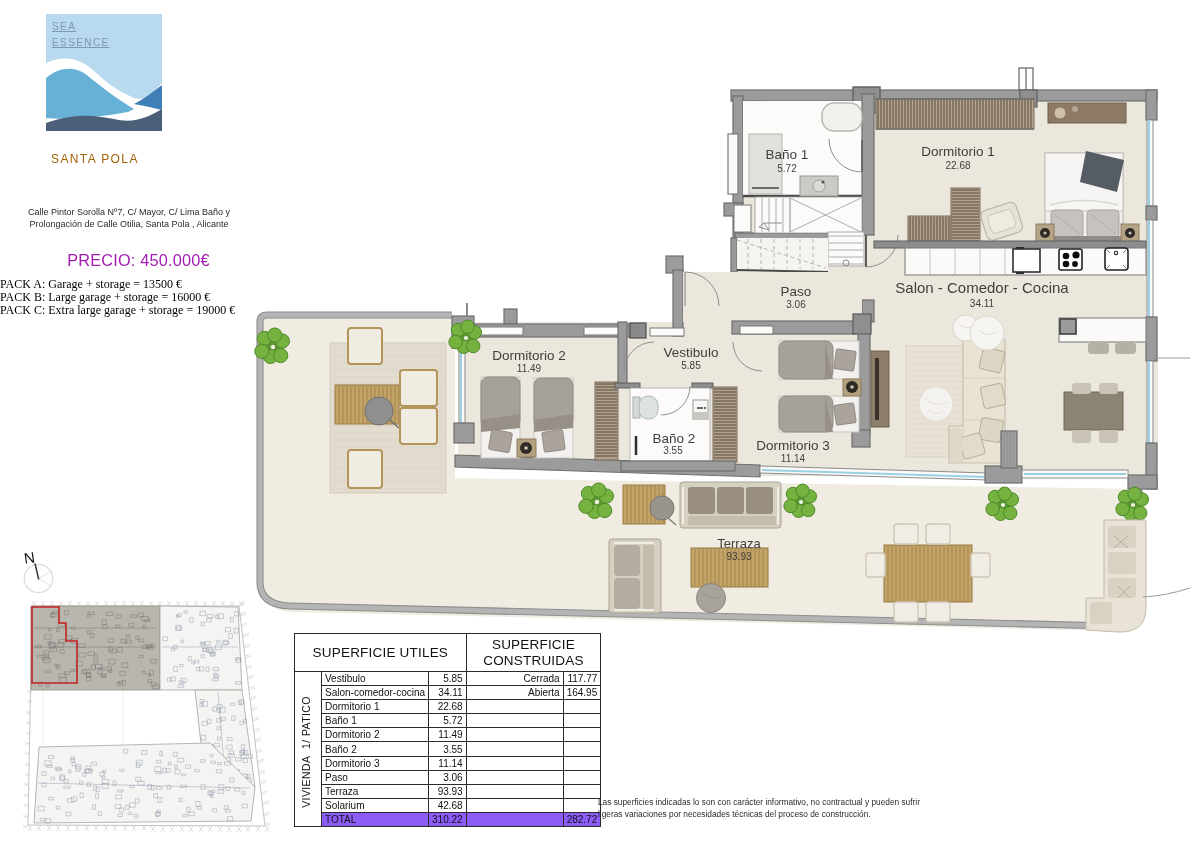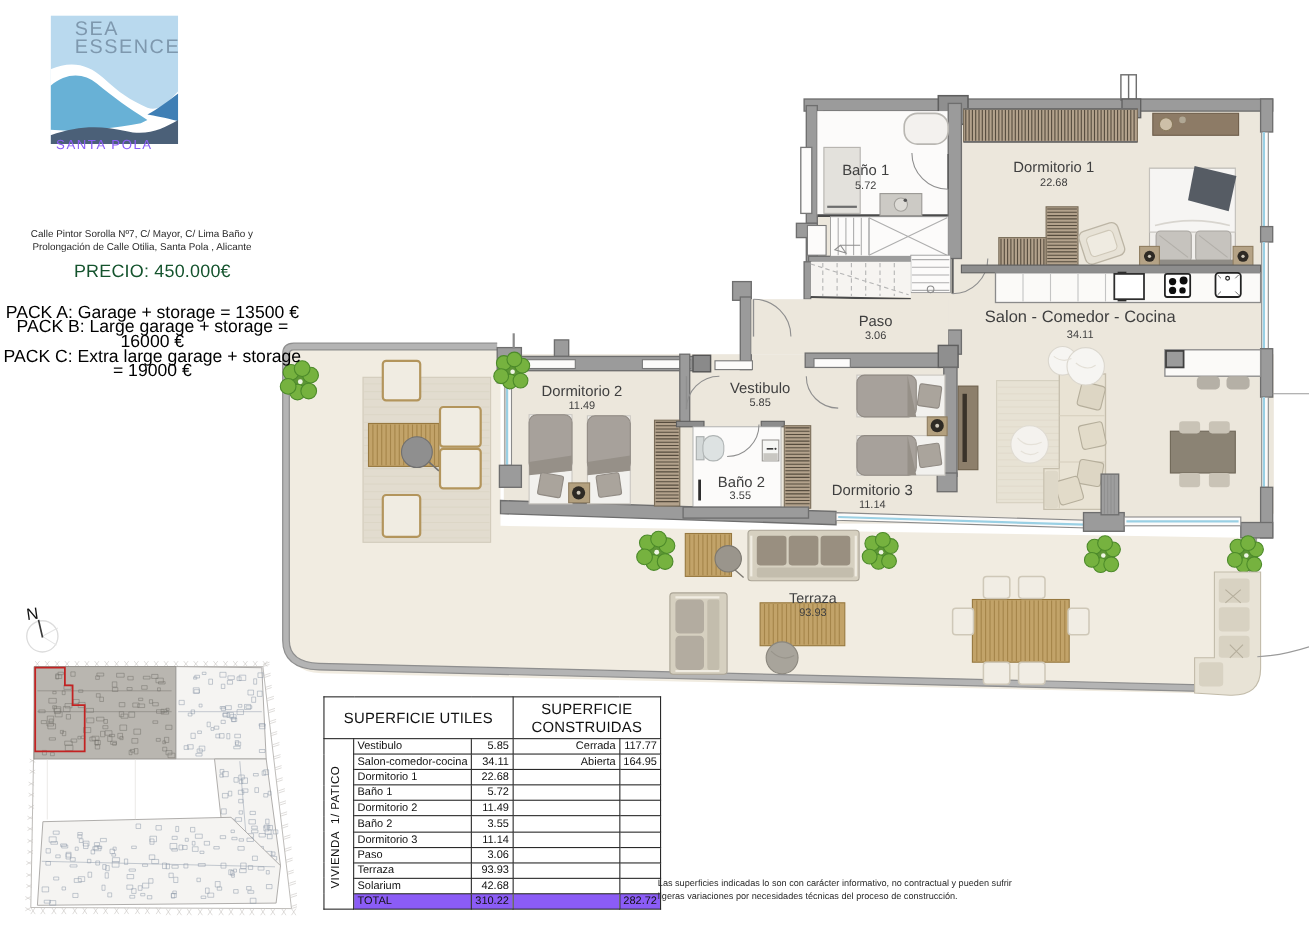--- a/index.html
+++ b/index.html
@@ -1,24 +1,24 @@
 <!DOCTYPE html>
 <html><head>
 <meta charset="utf-8">
 <style>
 html,body{margin:0;padding:0;background:#ffffff;font-family:"Liberation Sans",sans-serif;}
 #page{position:relative;width:1190px;height:841px;overflow:hidden;background:#ffffff;}
 .abs{position:absolute;}
 #planta-box{left:25px;top:166px;width:208px;height:32px;border:1px solid #8a8a8a;padding-left:14px;
   font-size:13.5px;color:#1c1c1c;line-height:16px;padding-top:2px;}
 #address{left:14px;top:207px;width:230px;text-align:center;font-size:9px;color:#2a2a2a;line-height:11.5px;}
-#precio{left:0px;top:238px;width:277px;text-align:center;font-size:16.3px;color:#14532d;letter-spacing:0.2px;}
-#packs{left:0px;top:278px;width:277px;text-align:center;font-size:16px;color:#000;line-height:13.2px;}
-#sea-text{left:68px;top:19px;font-size:18px;color:#7e98ae;letter-spacing:1.4px;line-height:15.5px;}
-#santa-pola{left:51px;top:124px;font-size:12px;color:#8b5cf6;letter-spacing:1.4px;}
+#precio{left:0px;top:251px;width:277px;text-align:center;font-size:16.3px;color:#a21caf;letter-spacing:0.2px;}
+#packs{left:0px;top:278px;width:277px;text-align:left;font-size:12px;color:#000;line-height:13.2px;font-family:Liberation Serif, serif;}
+#sea-text{left:52px;top:19px;font-size:10px;color:#7e98ae;letter-spacing:1.4px;line-height:15.5px;text-decoration:underline;}
+#santa-pola{left:51px;top:152px;font-size:12px;color:#a16207;letter-spacing:1.4px;}
 #disclaimer{left:598px;top:797px;width:340px;font-size:8.3px;color:#2a2a2a;line-height:11.5px;}
 #areas{left:294px;top:633px;}
 #areas table{border-collapse:collapse;table-layout:fixed;font-size:10px;color:#111;}
 #areas td{border:1px solid #2a2a2a;height:13.1px;padding:0 3px;overflow:hidden;white-space:nowrap;}
 #areas td.viv{width:26px;padding:0;position:relative;}
 #areas td.viv span{position:absolute;left:-62px;top:70px;width:153px;height:20px;transform:rotate(-90deg);
   text-align:center;font-size:10.5px;letter-spacing:0.4px;color:#111;}
 #areas td.n{width:95px;}
 #areas td.v{width:27px;text-align:right;}
 #areas td.c{width:90px;text-align:right;}

